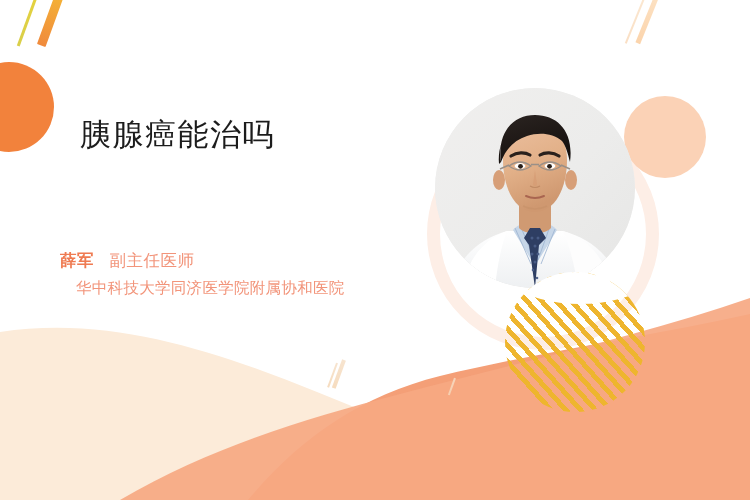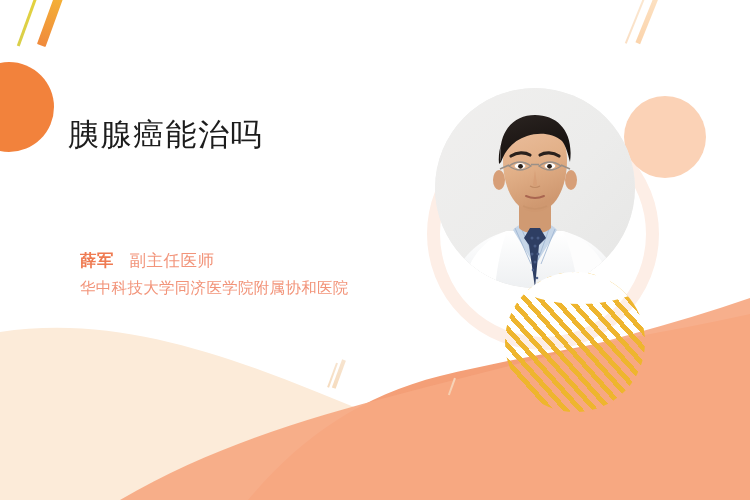--- a/index.html
+++ b/index.html
@@ -150,37 +150,37 @@
     width: 210px;
     height: 140px;
     background: #ffffff;
     border-bottom-left-radius: 105px 70px;
     border-bottom-right-radius: 105px 70px;
   }
 
   
   .text-block {
     position: absolute;
-    left: 68px;
+    left: 80px;
     top: 118px;
     width: 400px;
   }
   .page-title {
     font-size: 31px;
     line-height: 1.1;
     color: #1c1c1c;
     letter-spacing: 1.5px;
     font-weight: 400;
     margin: 0;
     white-space: nowrap;
   }
 
   .credit-block {
     position: absolute;
-    left: 80px;
+    left: 60px;
     top: 248px;
     width: 420px;
   }
   .credit-line-1 {
     font-size: 16.5px;
     line-height: 1.5;
     white-space: nowrap;
     margin-bottom: 3px;
   }
   .doctor-name {
@@ -193,21 +193,21 @@
     font-weight: 400;
     margin-left: 11px;
     letter-spacing: 0.5px;
   }
   .affiliation {
     font-size: 15.5px;
     line-height: 1.55;
     color: #f2947a;
     letter-spacing: 0.3px;
   }
-  .affiliation div { white-space: nowrap; }
+  .affiliation div { white-space: nowrap; margin-left: 16px; }
 
   
   .fleck {
     position: absolute;
     background: linear-gradient(to bottom, #f7e4cf, #f6dcbf);
     transform-origin: 50% 0%;
   }
   .fleck-a { left: 336px; top: 363px; width: 2px; height: 26px; transform: rotate(20deg); }
   .fleck-b { left: 342px; top: 360px; width: 4px; height: 30px; transform: rotate(20deg); }
   .fleck-c { left: 454px; top: 378px; width: 1.5px; height: 18px; transform: rotate(20deg); opacity: .75; }

